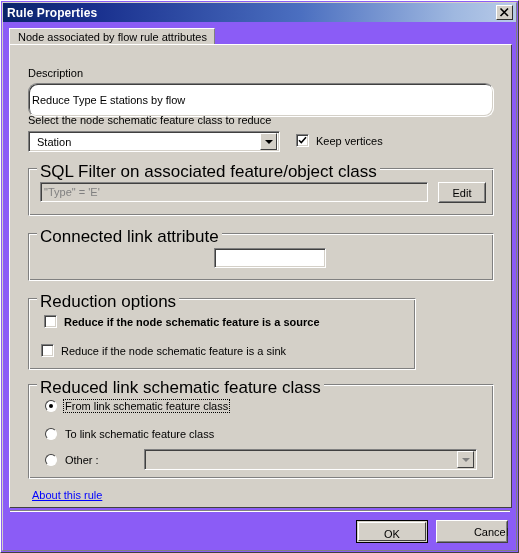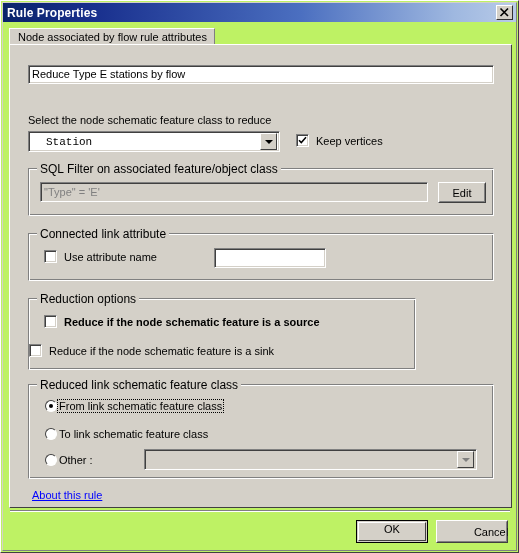--- a/index.html
+++ b/index.html
@@ -16,21 +16,21 @@
     overflow: hidden;
   }
 
   
   .window {
     position: absolute;
     left: 0; top: 0;
     width: 519px;
     height: 553px;
     box-sizing: border-box;
-    background: #bef264;
+    background: #8b5cf6;
     border: 1px solid #808080;
     border-top-color: #ffffff;
     border-left-color: #ffffff;
     border-right-color: #404040;
     border-bottom-color: #404040;
   }
   .window-inner {
     position: absolute;
     left: 1px; top: 1px;
     right: 1px; bottom: 1px;
@@ -158,26 +158,25 @@
     border-right-color: #ffffff;
     border-bottom-color: #ffffff;
     box-shadow: inset 1px 1px 0 #404040, inset -1px -1px 0 #d4d0c8;
     display: flex;
     align-items: center;
     overflow: hidden;
   }
   .combo.disabled { background: #d4d0c8; }
   .combo-value {
     flex: 1 1 auto;
-    padding-left: 17px;
+    padding-left: 8px;
     font-size: 11px;
     white-space: nowrap;
     overflow: hidden;
     color: #000;
-    font-family: Liberation Mono, monospace;
   }
   .combo.disabled .combo-value { color: #808080; }
   .combo-arrow {
     flex: 0 0 auto;
     width: 17px;
     height: 17px;
     margin-right: 2px;
     background: #d4d0c8;
     border: 1px solid #ffffff;
     border-right-color: #404040;
@@ -203,21 +202,21 @@
     border-right-color: #ffffff;
     border-bottom-color: #ffffff;
     box-shadow: inset 1px 1px 0 #ffffff, inset -1px -1px 0 #808080;
   }
   .group-title {
     position: absolute;
     top: -7px;
     left: 8px;
     background: #d4d0c8;
     padding: 0 3px;
-    font-size: 12px;
+    font-size: 17px;
     white-space: nowrap;
     color: #000;
   }
 
   
   .btn {
     position: absolute;
     box-sizing: border-box;
     background: #d4d0c8;
     border: 1px solid #ffffff;
@@ -246,21 +245,21 @@
   }
   .btn.default .btn-face {
     position: absolute;
     left: 1px; top: 1px; right: 1px; bottom: 1px;
     background: #d4d0c8;
     border: 1px solid #ffffff;
     border-right-color: #404040;
     border-bottom-color: #404040;
     box-sizing: border-box;
     display: flex;
-    align-items: flex-start;
+    align-items: flex-end;
     justify-content: center;
   }
   .btn.default::after { display: none; }
 
   
   .checkrow {
     position: absolute;
     display: flex;
     align-items: center;
     white-space: nowrap;
@@ -306,20 +305,21 @@
     flex: 0 0 auto;
   }
   .radio .dot {
     position: absolute;
     left: 3px; top: 3px;
     width: 4px; height: 4px;
     border-radius: 50%;
     background: #000000;
   }
   .radiorow .rtext {
+    margin-left: 6px;
     font-size: 11px;
     color: #000;
     padding: 1px 2px 1px 2px;
     text-align: center;
   }
   .radiorow .rtext.focused {
     outline: 1px dotted #000000;
     outline-offset: -1px;
   }
 
@@ -363,21 +363,21 @@
 
   <div class="tab-bar">
     <div class="tab">
       <span>Node associated by flow rule attributes</span>
     </div>
   </div>
 
   <div class="tab-page">
 
     <div class="label" style="left:18px; top:22px;">Description</div>
-    <div class="textbox" style="left:18px; top:20px; width:466px; height:19px;">
+    <div class="textbox" style="left:18px; top:38px; width:466px; height:34px;border-radius:9px;">
       <span>Reduce Type E stations by flow</span>
     </div>
 
     <div class="label" style="left:18px; top:69px;">Select the node schematic feature class to reduce</div>
     <div class="combo" style="left:18px; top:86px; width:252px; height:21px;">
       <span class="combo-value">Station</span>
       <span class="combo-arrow"></span>
     </div>
 
     <div class="checkrow" style="left:286px; top:89px;">
@@ -394,36 +394,32 @@
       <div class="textbox disabled" style="left:11px; top:13px; width:388px; height:20px;">
         <span>"Type" = 'E'</span>
       </div>
       <div class="btn" style="left:409px; top:13px; width:48px; height:21px;">
         <span>Edit</span>
       </div>
     </div>
 
     <div class="group" style="left:18px; top:188px; width:466px; height:48px;">
       <span class="group-title">Connected link attribute</span>
-      <div class="checkrow" style="left:15px; top:16px;">
-        <span class="checkbox"></span>
-        <span class="ctext">Use attribute name</span>
-      </div>
       <div class="textbox" style="left:185px; top:14px; width:112px; height:20px;">
         <span></span>
       </div>
     </div>
 
     <div class="group" style="left:18px; top:253px; width:388px; height:72px;">
       <span class="group-title">Reduction options</span>
       <div class="checkrow" style="left:15px; top:16px;font-weight:bold;">
         <span class="checkbox"></span>
         <span class="ctext">Reduce if the node schematic feature is a source</span>
       </div>
-      <div class="checkrow" style="left:0; top:45px;">
+      <div class="checkrow" style="left:12px; top:45px;">
         <span class="checkbox"></span>
         <span class="ctext">Reduce if the node schematic feature is a sink</span>
       </div>
     </div>
 
     <div class="group" style="left:18px; top:339px; width:466px; height:95px;text-decoration:underline;">
       <span class="group-title">Reduced link schematic feature class</span>
 
       <div class="radiorow" style="left:16px; top:14px;">
         <span class="radio">

